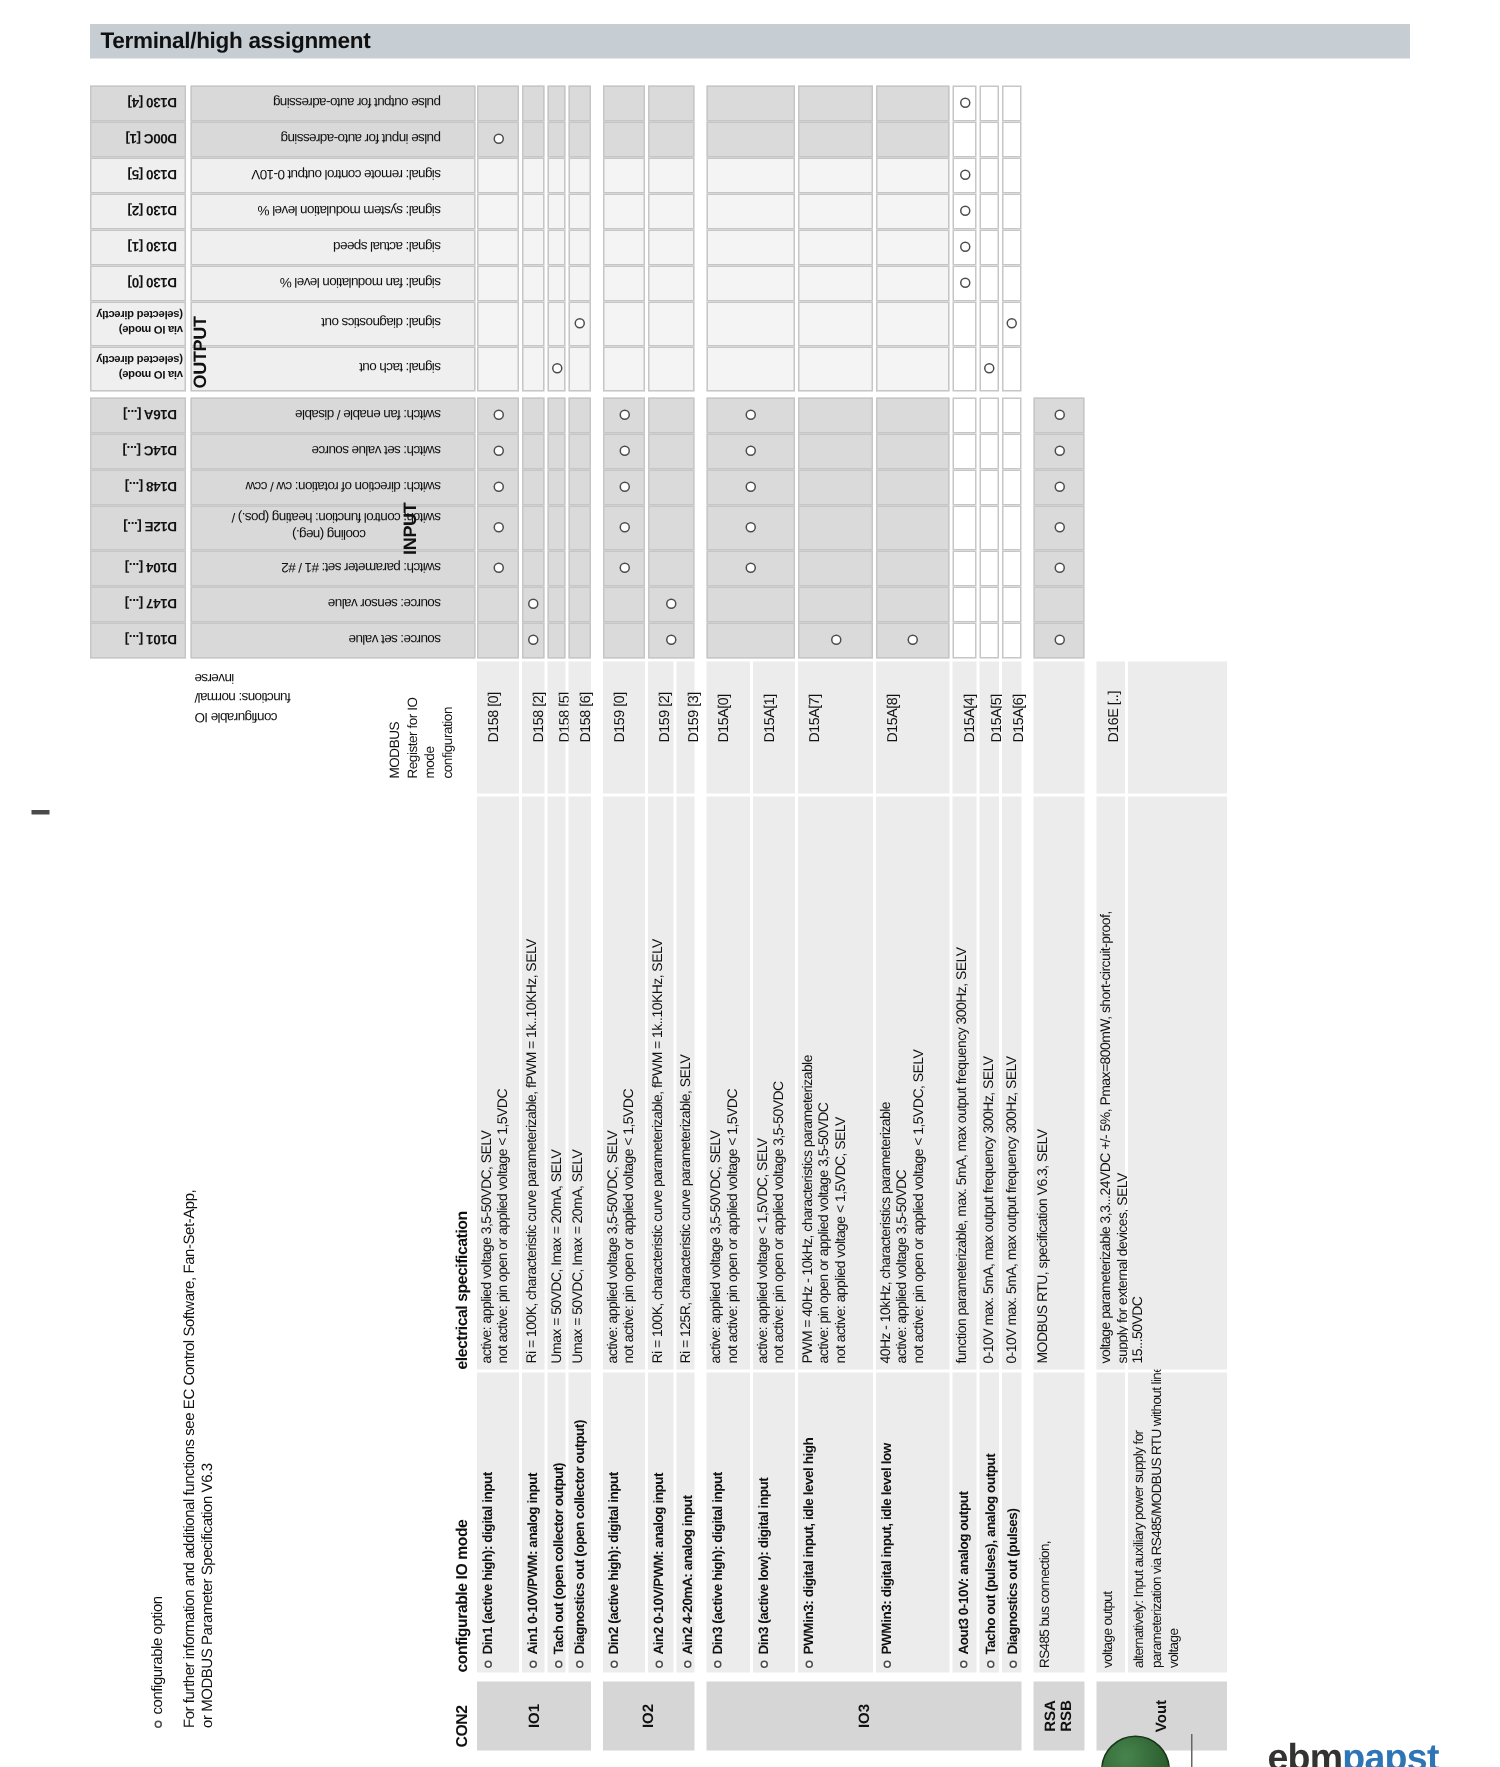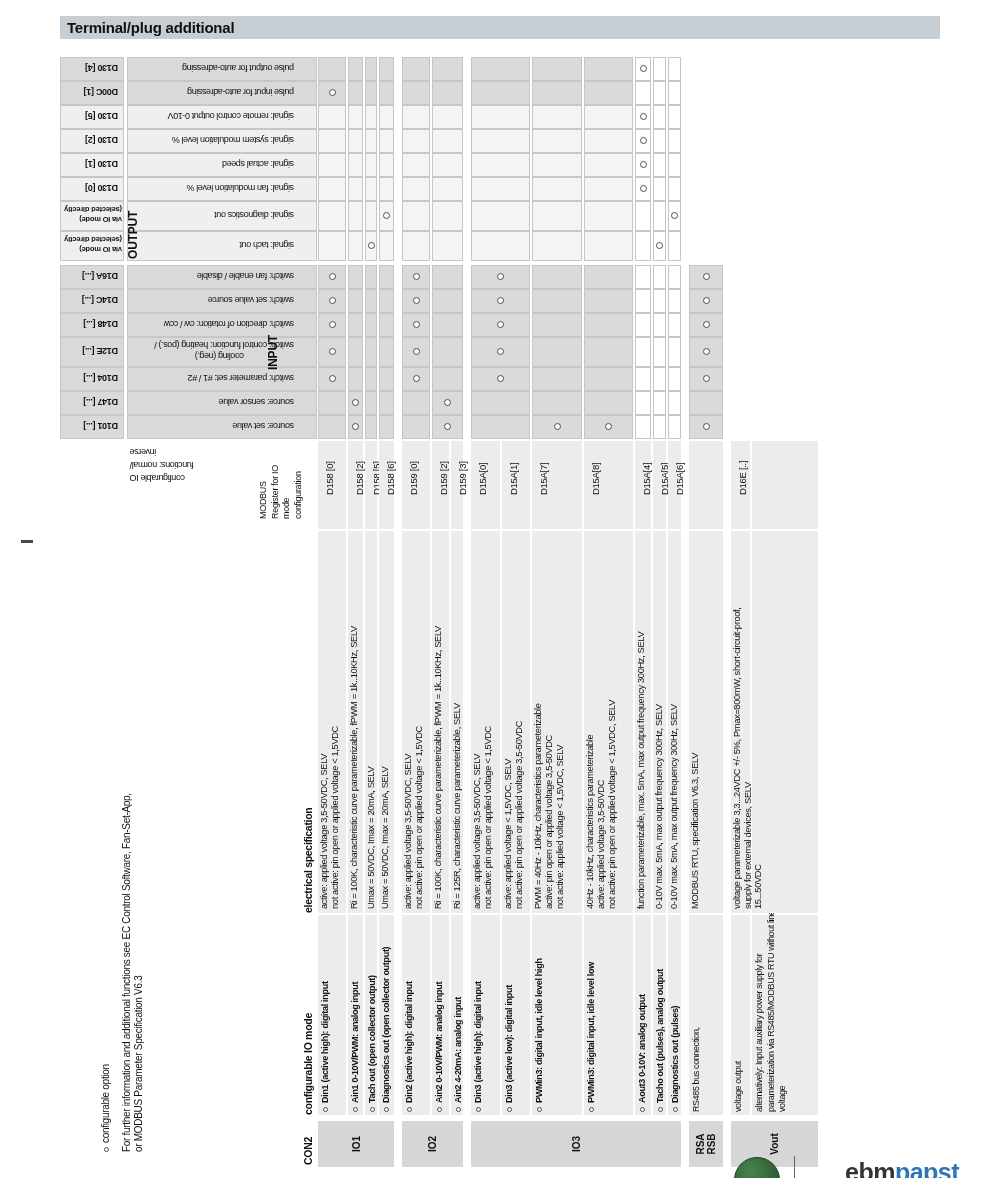--- a/index.html
+++ b/index.html
@@ -36,21 +36,21 @@
      background:radial-gradient(circle at 35% 30%, #47854d, #1e4a22);border:1px solid #173618;}
   #footer-divider{position:absolute;left:794px;top:1156px;width:1px;height:22px;background:#666;}
   #footer-brand{position:absolute;left:845px;top:1158px;font-size:25px;font-weight:bold;letter-spacing:-0.5px;white-space:nowrap;}
   #footer-brand .b1{color:#333;}
   #footer-brand .b2{color:#2e75b5;}
   .modbus-block-line{font-size:9px;letter-spacing:-0.3px;line-height:11.5px;}
 </style>
 </head>
 <body>
 
-<div id="title-bar">Terminal/plug additional</div>
+<div id="title-bar">Terminal/high assignment</div>
 <div id="dash-mark"></div>
 
 <div id="rot">
   <div id="orig-table">
       <div class="cell bordered" style="left: 728px; top: 0px; width: 24px; height: 64px; background: rgb(217, 217, 217);">
         <span class="vspan hdr-id" style="left: 6.5px; top: 57px;">D101 [...]</span>
       </div>
       <div class="cell bordered" style="left: 728px; top: 67px; width: 24px; height: 190px; background: rgb(217, 217, 217);">
         <span class="vspan hdr-label" style="left: 6.5px; top: 166px;">source: set value</span>
       </div>

